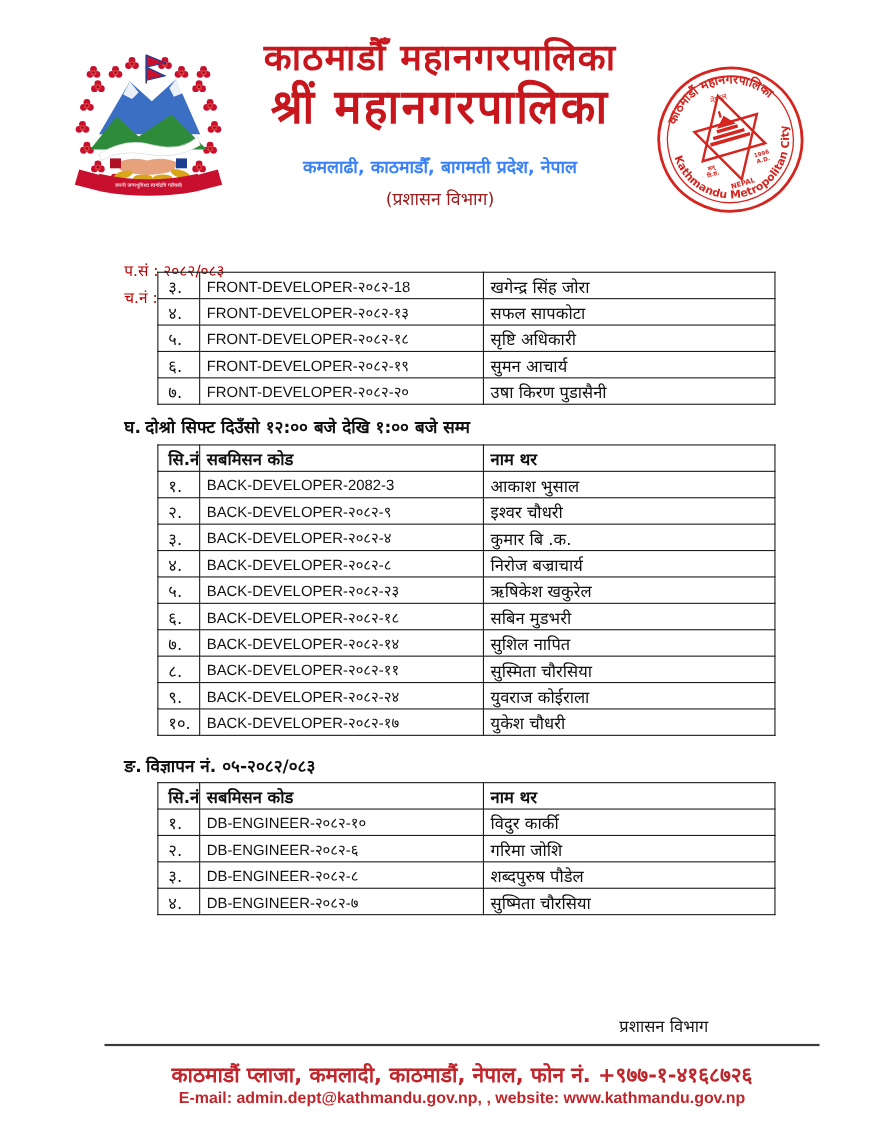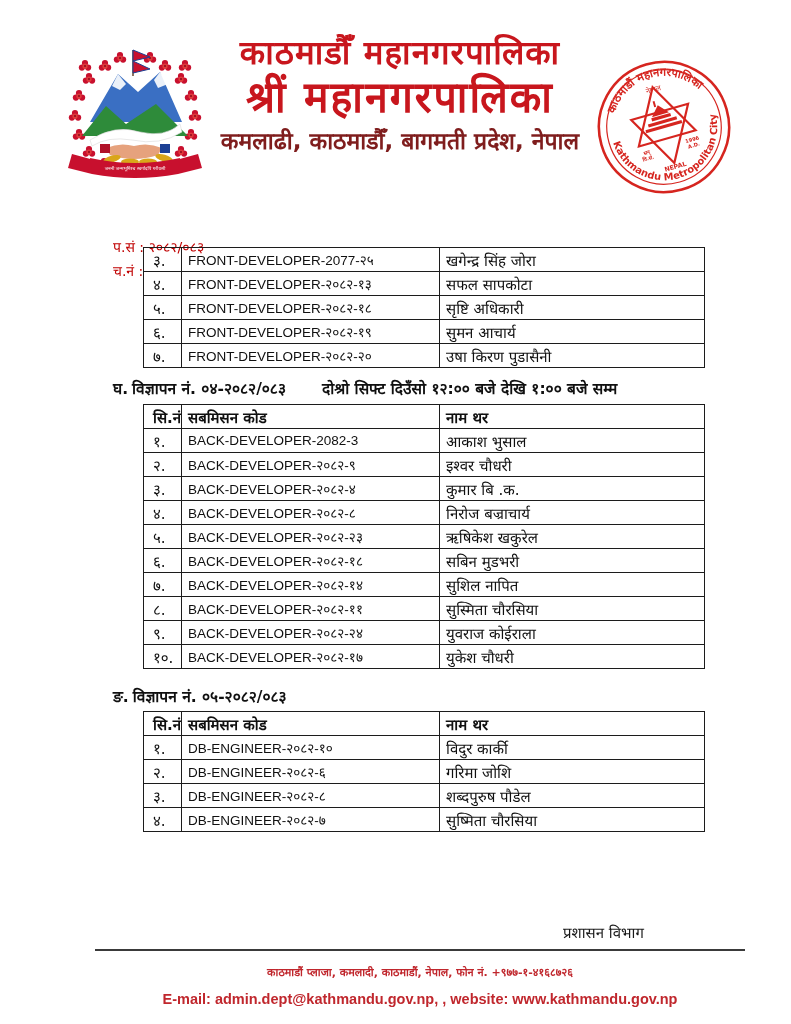--- a/index.html
+++ b/index.html
@@ -11,21 +11,21 @@
     color:#111;
   }
   
   .emblem { position:absolute; left:60px; top:44px; width:150px; height:140px; }
   .seal   { position:absolute; left:595px; top:58px; width:138px; height:138px; }
   .head-center { position:absolute; left:180px; top:32px; width:440px; text-align:center; }
   .head-line1 { font-size:33px; font-weight:bold; color:#c8161d; letter-spacing:1px; line-height:1.25; }
   .head-ornate { font-size:41px; font-weight:bold; color:#c8161d; line-height:1.1; margin-top:2px;
                  transform:scaleY(1.05); letter-spacing:2px; }
   .head-line3 { font-size:27px; font-weight:bold; color:#c8161d; line-height:1.15; margin-top:3px; }
-  .head-line4 { font-size:23px; font-weight:bold; color:#7f1d1d; margin-top:4px; }
+  .head-line4 { font-size:16px; font-weight:bold; color:#3b82f6; margin-top:20px; }
   .head-line5 { font-size:16px; color:#9c1b1c; margin-top:7px; }
   
   .ref-block { position:absolute; left:113px; top:208px; font-size:14px; color:#c00000; line-height:1.7;margin-top:28px; }
   .ref-row { white-space:nowrap; }
   
   table.res { border-collapse:collapse; table-layout:fixed; width:561px;
               font-size:15px; color:#101010; }
   table.res td, table.res th {
     border:1.2px solid #1c1c1c; height:24px; padding:0 6px; vertical-align:middle;
     overflow:hidden; white-space:nowrap; text-align:left; font-weight:normal;
@@ -41,21 +41,21 @@
   
   .sec-head { position:absolute; left:113px; width:600px; font-size:15.5px; color:#101010;
               display:flex; white-space:nowrap; font-weight:600; }
   .sec-gha { top:377px; } .sec-nga { top:685px; }
   .sec-label { margin-right:4px; }
   .sec-advert { margin-right:36px; }
   
   .signature { position:absolute; left:563px; top:874px; font-size:15px; color:#181818;margin-top:48px; }
   .footer-rule { position:absolute; left:95px; top:949px; width:650px; border-top:2px solid #3a3a3a; }
   .footer-text { position:absolute; left:95px; width:650px; text-align:center; color:#c0272d; }
-  .footer-line1 { top:964px; font-size:11px; font-weight:600; }
+  .footer-line1 { top:964px; font-size:19px; font-weight:600; }
   .footer-line2 { top:991px; font-size:14.5px; font-weight:600; font-family:"Liberation Sans",sans-serif; }
 </style>
 </head>
 <body>
 
 <div class="page">
 
   <svg class="emblem" viewBox="0 0 150 140" aria-hidden="true">
     <defs>
       <g id="fl">
@@ -117,20 +117,21 @@
     <g>
       <line x1="73" y1="6" x2="73" y2="32" stroke="#5b3a1e" stroke-width="1.4"></line>
       <path d="M73,6 L90,13 L73,17 L90,25 L73,29 Z" fill="#c8102e" stroke="#1c3f94" stroke-width="1"></path>
     </g>
   </svg>
 
   <div class="head-center">
     <div class="head-line1">काठमाडौँ महानगरपालिका</div>
     <div class="head-ornate">श्रीं महानगरपालिका</div>
     <div class="head-line4">कमलाढी, काठमाडौँ, बागमती प्रदेश, नेपाल</div>
+    <div class="head-line5">(प्रशासन विभाग)</div>
   </div>
 
   <svg class="seal" viewBox="0 0 140 140" aria-hidden="true">
     <g transform="rotate(-16 70 70)" fill="none" stroke="#d6251f">
       <circle cx="70" cy="70" r="66" stroke-width="2.6"></circle>
       <circle cx="70" cy="70" r="58" stroke-width="1.2"></circle>
       <path id="sealTop" d="M 18,70 A 52,52 0 0 1 122,70" stroke="none"></path>
       <path id="sealBot" d="M 16,70 A 54,54 0 0 0 124,70" stroke="none"></path>
       <text font-size="11.5" font-weight="bold" fill="#d6251f" stroke="none">
         <textPath href="#sealTop" startOffset="50%" text-anchor="middle">काठमाडौं महानगरपालिका</textPath>
@@ -167,21 +168,21 @@
     </div>
     <div class="ref-row">
       <span>च.नं :</span>
     </div>
   </div>
 
   <table class="res tbl1">
     <tbody>
         <tr>
           <td class="c0">३.</td>
-          <td class="c1">FRONT-DEVELOPER-2077-२५</td>
+          <td class="c1">FRONT-DEVELOPER-२०८२-18</td>
           <td class="c2">खगेन्द्र सिंह जोरा</td>
         </tr>
         <tr>
           <td class="c0">४.</td>
           <td class="c1">FRONT-DEVELOPER-२०८२-१३</td>
           <td class="c2">सफल सापकोटा</td>
         </tr>
         <tr>
           <td class="c0">५.</td>
           <td class="c1">FRONT-DEVELOPER-२०८२-१८</td>
@@ -195,21 +196,20 @@
         <tr>
           <td class="c0">७.</td>
           <td class="c1">FRONT-DEVELOPER-२०८२-२०</td>
           <td class="c2">उषा किरण पुडासैनी</td>
         </tr>
       </tbody>
   </table>
 
   <div class="sec-head sec-gha">
     <span class="sec-label">घ.</span>
-    <span class="sec-advert">विज्ञापन नं. ०४-२०८२/०८३</span>
     <span>दोश्रो सिफ्ट दिउँसो १२:०० बजे देखि १:०० बजे सम्म</span>
   </div>
 
   <table class="res tbl2">
     <thead>
         <tr>
       <th class="c0">सि.नं.</th>
       <th class="c1">सबमिसन कोड</th>
       <th class="c2">नाम थर</th>
     </tr>

